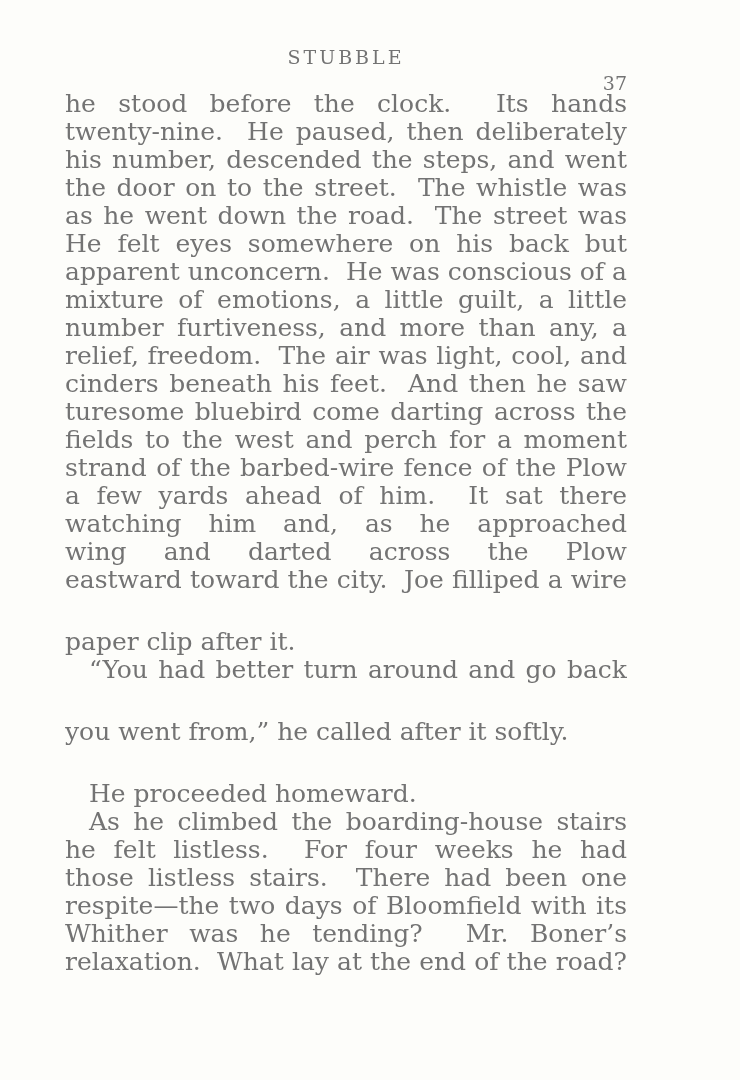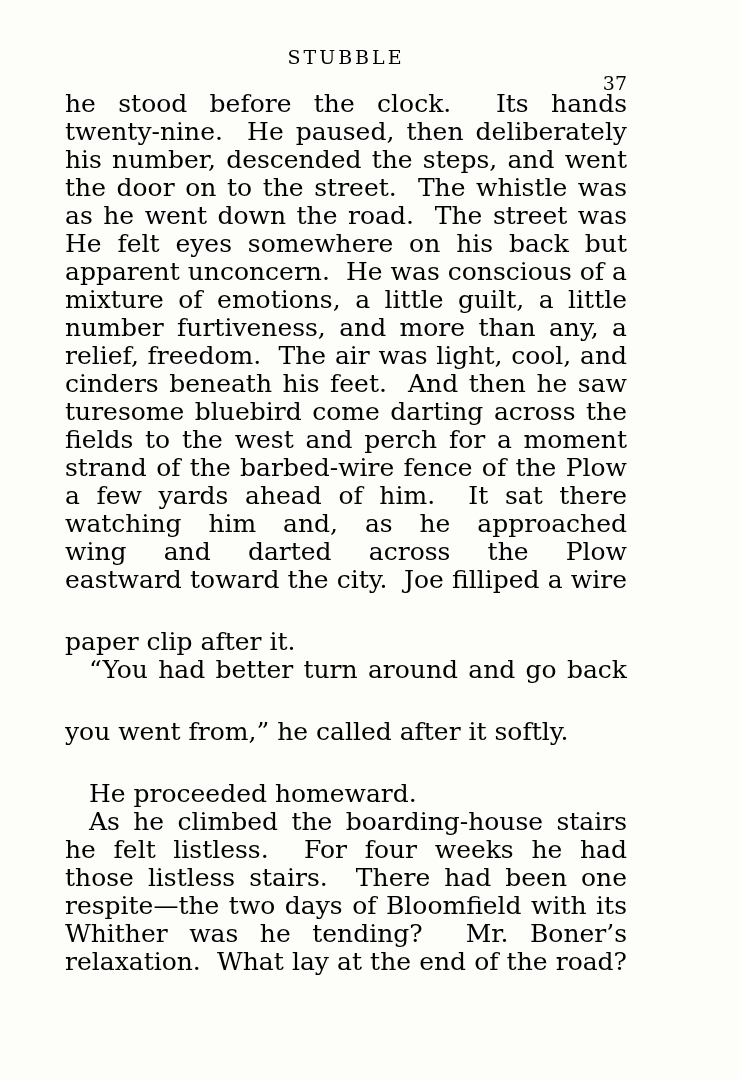--- a/index.html
+++ b/index.html
@@ -10,21 +10,21 @@
     overflow: hidden;
   }
   body {
     background: #fdfdfa;
   }
   .page {
     position: relative;
     width: 740px;
     height: 1080px;
     font-family: "DejaVu Serif", "Liberation Serif", serif;
-    color: #000000;
+    color: #737373;
     box-sizing: border-box;
   }
   .content {
     position: absolute;
     left: 65px;
     top: 46px;
     width: 562px;
   }
   .running-header {
     position: relative;

